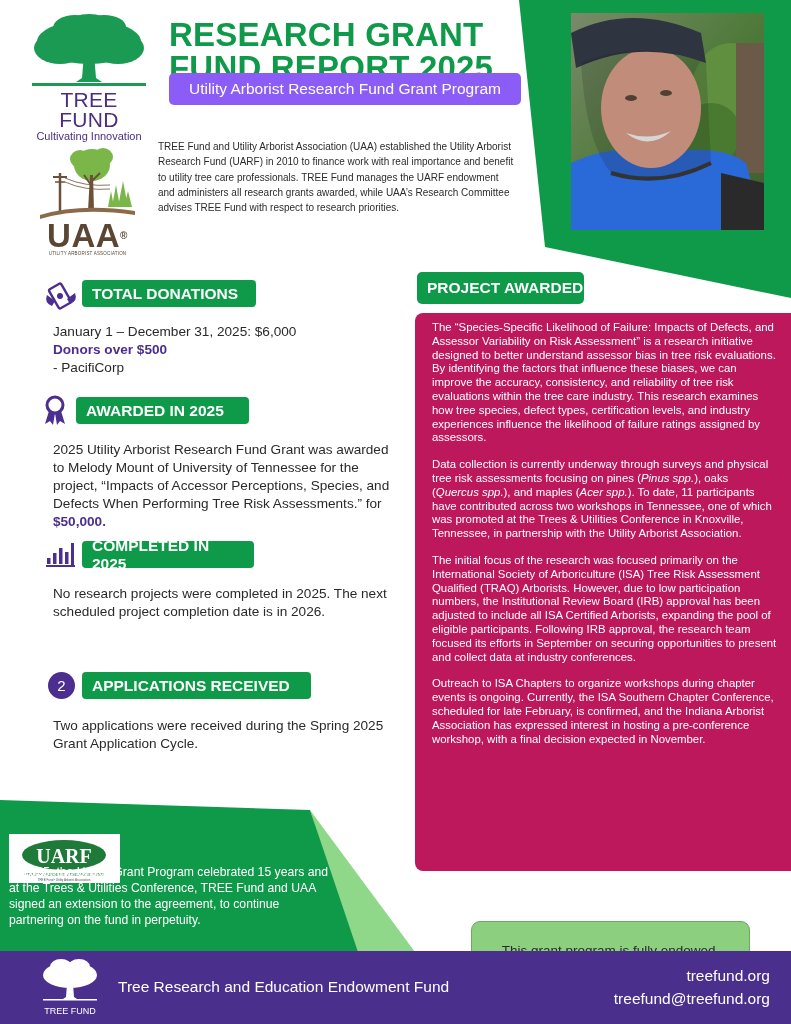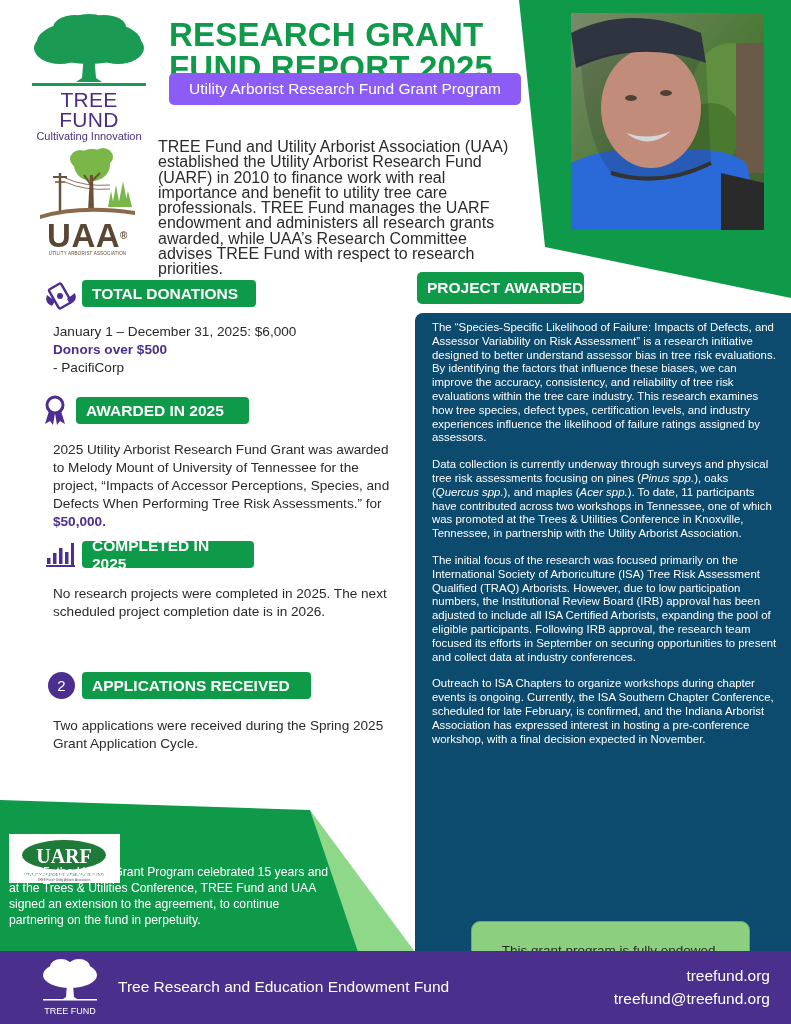--- a/index.html
+++ b/index.html
@@ -19,34 +19,34 @@
 
   .uaa-logo { left: 40px; top: 145px; width: 95px; height: 110px; text-align: center; }
   .uaa-logo .uaa-text { font-size: 33px; font-weight: bold; color: #5a4632; letter-spacing: 0.5px; line-height: 30px; margin-top: -4px; }
   .uaa-logo .uaa-text sup { font-size: 10px; vertical-align: top; }
   .uaa-logo .uaa-sub { font-size: 4.5px; color: #5a4632; letter-spacing: 0.2px; }
 
   
   .title { left: 169px; top: 18px; font-size: 33px; font-weight: bold; color: #0f9a4a; line-height: 33px; letter-spacing: 0.2px; }
   .subtitle-pill { left: 169px; top: 73px; width: 352px; height: 32px; background: #8b5cf6; border-radius: 5px; color: #fff; font-size: 15.5px; display: flex; align-items: center; justify-content: center; }
 
-  .intro { left: 158px; top: 139px; width: 356px; font-size: 16px; line-height: 15.3px; color: #2b2b2b; }
+  .intro { left: 158px; top: 139px; width: 356px; font-size: 10px; line-height: 15.3px; color: #2b2b2b; }
 
   
   .photo { left: 571px; top: 13px; width: 193px; height: 217px; overflow: hidden; }
 
   
   .sec-icon { width: 34px; height: 34px; }
   .sec-pill { background: #0f9a4a; color: #fff; font-weight: bold; font-size: 15.5px; height: 27px; display: flex; align-items: center; padding: 0 10px; border-radius: 4px; }
   .sec-text { font-size: 13.6px; line-height: 18px; color: #2a2a2a; }
   .purple-bold { color: #4b2e8f; font-weight: bold; }
 
   
   .pd-pill { left: 417px; top: 272px; width: 167px; height: 32px; background: #0f9a4a; color: #fff; font-weight: bold; font-size: 15.5px; border-radius: 5px; display: flex; align-items: center; padding-left: 10px; }
-  .pd-box { left: 415px; top: 313px; width: 376px; height: 712px; background: #0c4a6e; border-radius: 8px 0 0 8px; padding: 8px 14px 0 17px; color: #fff; font-size: 11.4px; line-height: 13.8px; }
+  .pd-box { left: 415px; top: 313px; width: 376px; height: 558px; background: #be185d; border-radius: 8px 0 0 8px; padding: 8px 14px 0 17px; color: #fff; font-size: 11.4px; line-height: 13.8px; }
   .pd-box p { margin-bottom: 13px; }
 
   .endowed { left: 471px; top: 885px; width: 279px; height: 58px; background: #8ccf7e; border: 1px solid #6aab5e; border-radius: 9px 9px 0 0; display: flex; align-items: center; justify-content: center; font-size: 13.5px; color: #2a2a2a; margin-top: 36px; }
 
   
   .green-shape-bottom { position: absolute; left: 0; top: 780px; width: 480px; height: 172px; pointer-events: none; }
   .uarf-logo { left: 9px; top: 834px; width: 111px; height: 49px; background: #fff; }
   .uarf-text { left: 9px; top: 864px; width: 320px; font-size: 12.2px; line-height: 16px; color: #fff; }
 
   

